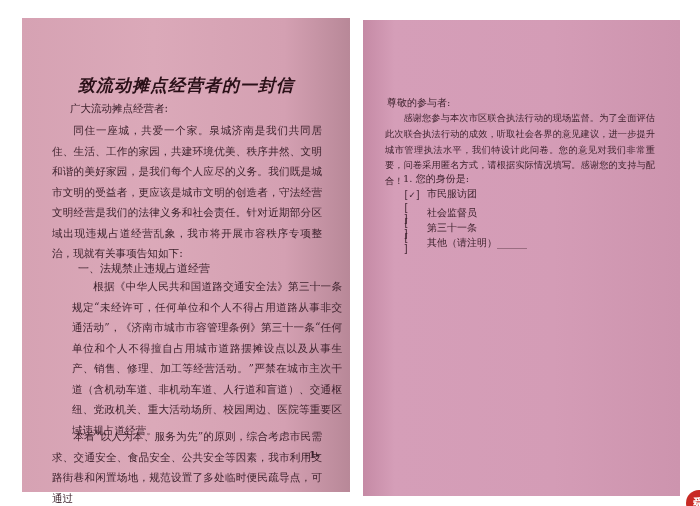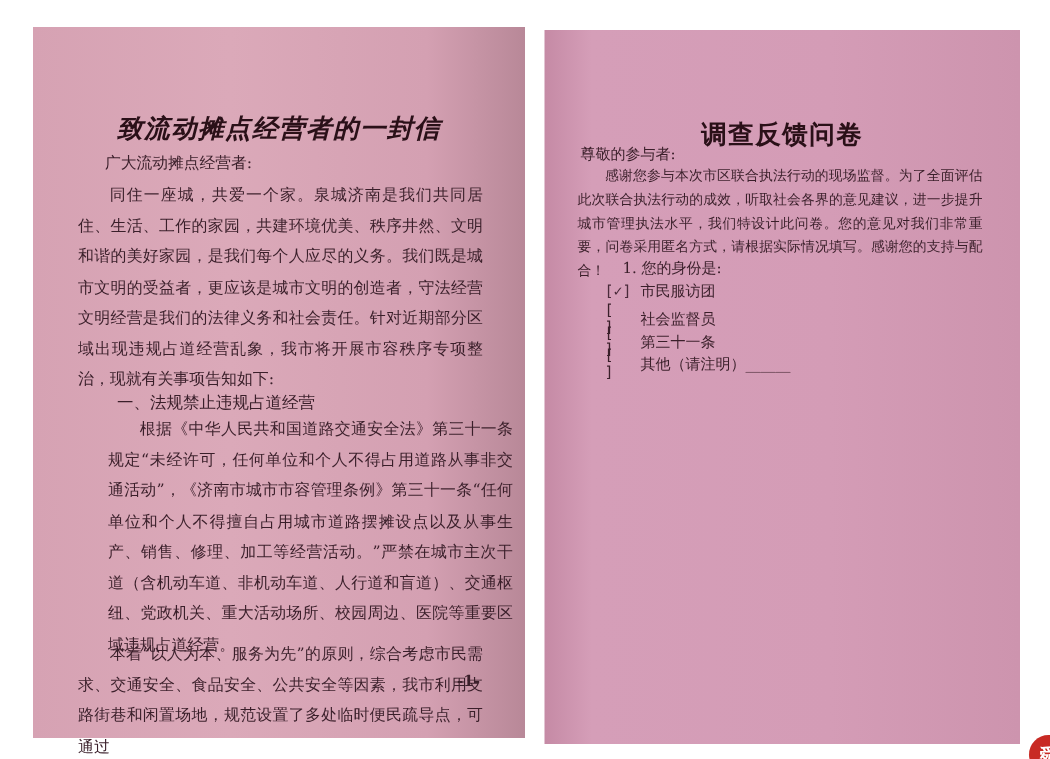--- a/index.html
+++ b/index.html
@@ -15,21 +15,21 @@
   .right-page .title { top:58px; }
   .salutation { position:absolute; font-size:10.5px; }
   .left-page .salutation { left:48px; top:84px; }
   .right-page .salutation { left:24px; top:76px; font-size:10px; }
   .para { position:absolute; font-size:10.6px; line-height:20.5px; text-align:justify; }
   .left-page .para { left:30px; width:270px; }
   .indent { text-indent:2em; }
   .heading { position:absolute; font-size:11px; font-weight:normal; }
   .page-num { position:absolute; right:30px; bottom:32px; font-size:10px; font-weight:bold; }
   .rp-intro { position:absolute; left:22px; top:90px; width:270px; font-size:9.2px; line-height:15.8px; text-align:justify; }
-  .q { position:absolute; font-size:10px;margin-left:12px; }
+  .q { position:absolute; font-size:10px; }
   .opt { position:absolute; font-size:10px; display:flex; align-items:center; gap:8px; }
   .box { display:inline-block; width:16px; font-family:"DejaVu Sans Mono", monospace; font-size:10px; }
   .box.checked { color:#4a2a3a; }
   .watermark { position:absolute; left:640px; top:452px; width:60px; height:54px; }
   .seal { position:absolute; left:46px; top:38px; width:26px; height:26px; border-radius:50%;
           background:#c82a24; color:#fff; font-size:12px; font-weight:bold; text-align:center; line-height:26px; }
 </style>
 </head>
 <body>
 
@@ -37,21 +37,20 @@
   <div class="title">致流动摊点经营者的一封信</div>
   <div class="salutation">广大流动摊点经营者:</div>
   <div class="para indent" style="top:102px;">同住一座城，共爱一个家。泉城济南是我们共同居住、生活、工作的家园，共建环境优美、秩序井然、文明和谐的美好家园，是我们每个人应尽的义务。我们既是城市文明的受益者，更应该是城市文明的创造者，守法经营文明经营是我们的法律义务和社会责任。针对近期部分区域出现违规占道经营乱象，我市将开展市容秩序专项整治，现就有关事项告知如下:</div>
   <div class="heading" style="left:56px;top:243px;">一、法规禁止违规占道经营</div>
   <div class="para indent" style="top:258px;margin-left:20px;">根据《中华人民共和国道路交通安全法》第三十一条规定“未经许可，任何单位和个人不得占用道路从事非交通活动”，《济南市城市市容管理条例》第三十一条“任何单位和个人不得擅自占用城市道路摆摊设点以及从事生产、销售、修理、加工等经营活动。”严禁在城市主次干道（含机动车道、非机动车道、人行道和盲道）、交通枢纽、党政机关、重大活动场所、校园周边、医院等重要区域违规占道经营。</div>
   <div class="para indent" style="top:408px;">本着“以人为本、服务为先”的原则，综合考虑市民需求、交通安全、食品安全、公共安全等因素，我市利用支路街巷和闲置场地，规范设置了多处临时便民疏导点，可通过</div>
   <div class="page-num">-1-</div>
 </div>
 
 <div class="page right-page">
-  <div class="title">调查反馈问卷</div>
   <div class="salutation">尊敬的参与者:</div>
   <div class="rp-intro indent">感谢您参与本次市区联合执法行动的现场监督。为了全面评估此次联合执法行动的成效，听取社会各界的意见建议，进一步提升城市管理执法水平，我们特设计此问卷。您的意见对我们非常重要，问卷采用匿名方式，请根据实际情况填写。感谢您的支持与配合！</div>
 
   <div class="q" style="left:40px;top:152px;">
     <span>1.</span> <span>您的身份是:</span>
   </div>
   <div class="opt" style="left:40px;top:167px;">
       <span class="box checked">[✓]</span>
       <span>市民服访团</span>
     </div>

